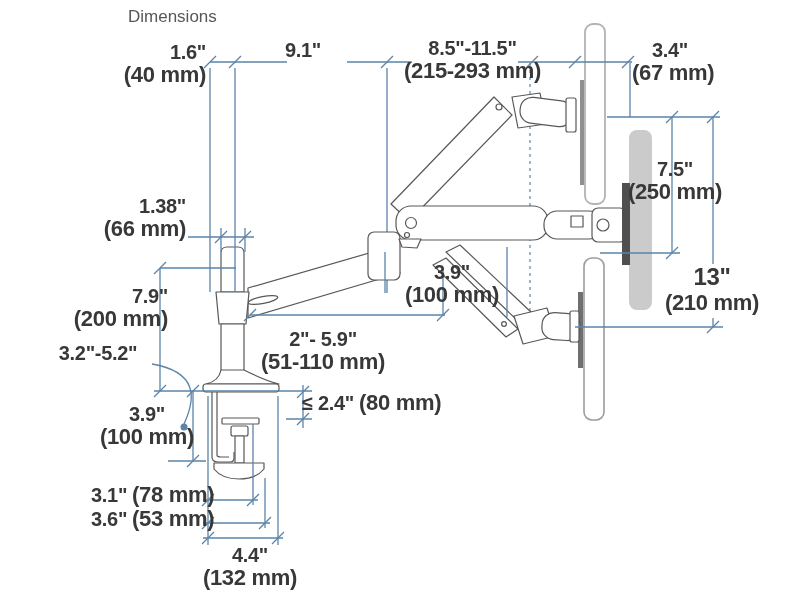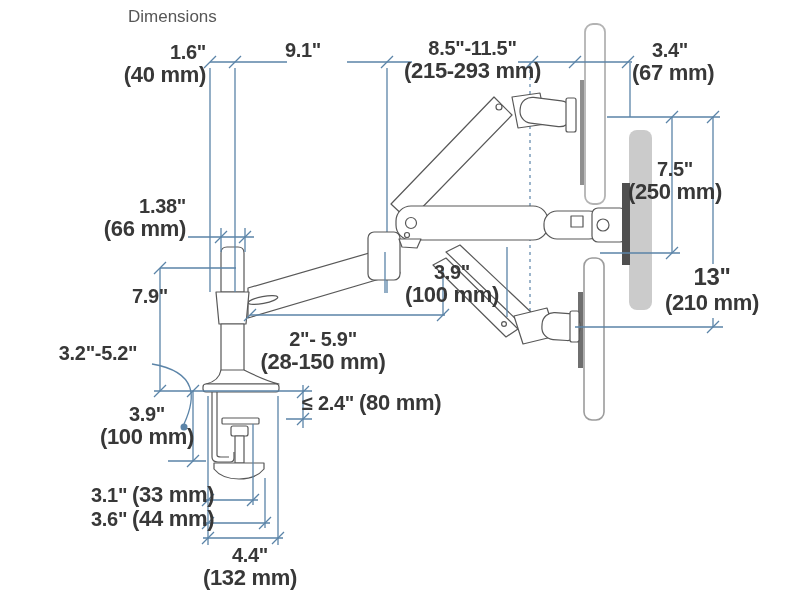--- a/index.html
+++ b/index.html
@@ -131,20 +131,21 @@
     <div class="mm">(67 mm)</div>
   </div>
 
   <div class="lbl right" style="left:94px;top:195px;width:92px;">
     <div class="in">1.38"</div>
     <div class="mm">(66 mm)</div>
   </div>
 
   <div class="lbl right" style="left:64px;top:285px;width:104px;">
     <div class="in">7.9"</div>
+    <div class="mm">(200 mm)</div>
   </div>
 
   <div class="lbl center" style="left:402px;top:261px;width:100px;">
     <div class="in">3.9"</div>
     <div class="mm">(100 mm)</div>
   </div>
 
   <div class="lbl center" style="left:626px;top:158px;width:98px;">
     <div class="in">7.5"</div>
     <div class="mm">(250 mm)</div>
@@ -159,33 +160,33 @@
     <div class="in">3.2"-5.2"</div>
   </div>
 
   <div class="lbl center" style="left:98px;top:403px;width:98px;">
     <div class="in">3.9"</div>
     <div class="mm">(100 mm)</div>
   </div>
 
   <div class="lbl center" style="left:258px;top:328px;width:130px;">
     <div class="in">2"- 5.9"</div>
-    <div class="mm">(28-150 mm)</div>
+    <div class="mm">(51-110 mm)</div>
   </div>
 
   <div class="lbl inline" style="left:302px;top:391px;">
     <span class="in">≤ 2.4"</span><span class="mm">(80 mm)</span>
   </div>
 
   <div class="lbl inline" style="left:91px;top:483px;">
-    <span class="in">3.1"</span><span class="mm">(33 mm)</span>
+    <span class="in">3.1"</span><span class="mm">(78 mm)</span>
   </div>
 
   <div class="lbl inline" style="left:91px;top:507px;">
-    <span class="in">3.6"</span><span class="mm">(44 mm)</span>
+    <span class="in">3.6"</span><span class="mm">(53 mm)</span>
   </div>
 
   <div class="lbl center" style="left:200px;top:544px;width:100px;">
     <div class="in">4.4"</div>
     <div class="mm">(132 mm)</div>
   </div>
 
 </div>
 
 </body></html>

